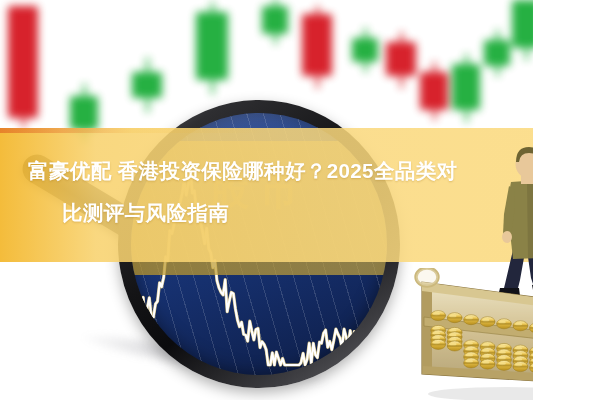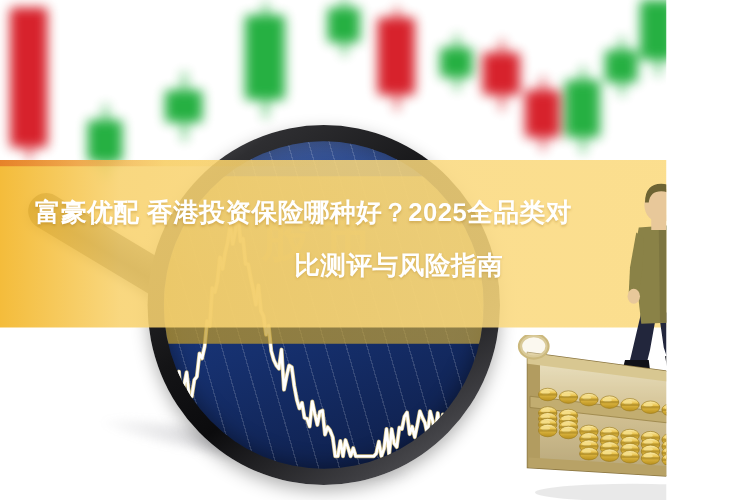--- a/index.html
+++ b/index.html
@@ -63,21 +63,21 @@
     color:#ffffff;
     font-size:20.5px;
     font-weight:bold;
     line-height:42px;
     letter-spacing:0.4px;
     text-shadow:0 1px 2px rgba(150,100,10,0.28);
     white-space:normal;
   }
   #headline .ln { display:block; }
   #headline .ln1 { text-align:left; padding-left:4px; }
-  #headline .ln2 { text-align:center; padding-left:38px; }
+  #headline .ln2 { text-align:left; padding-left:38px; }
 
   
   #magnifier {
     position:absolute;
     left:118px; top:100px;
     width:282px; height:288px;
   }
   #mag-handle {
     position:absolute;
     left:-122px; top:150px;

